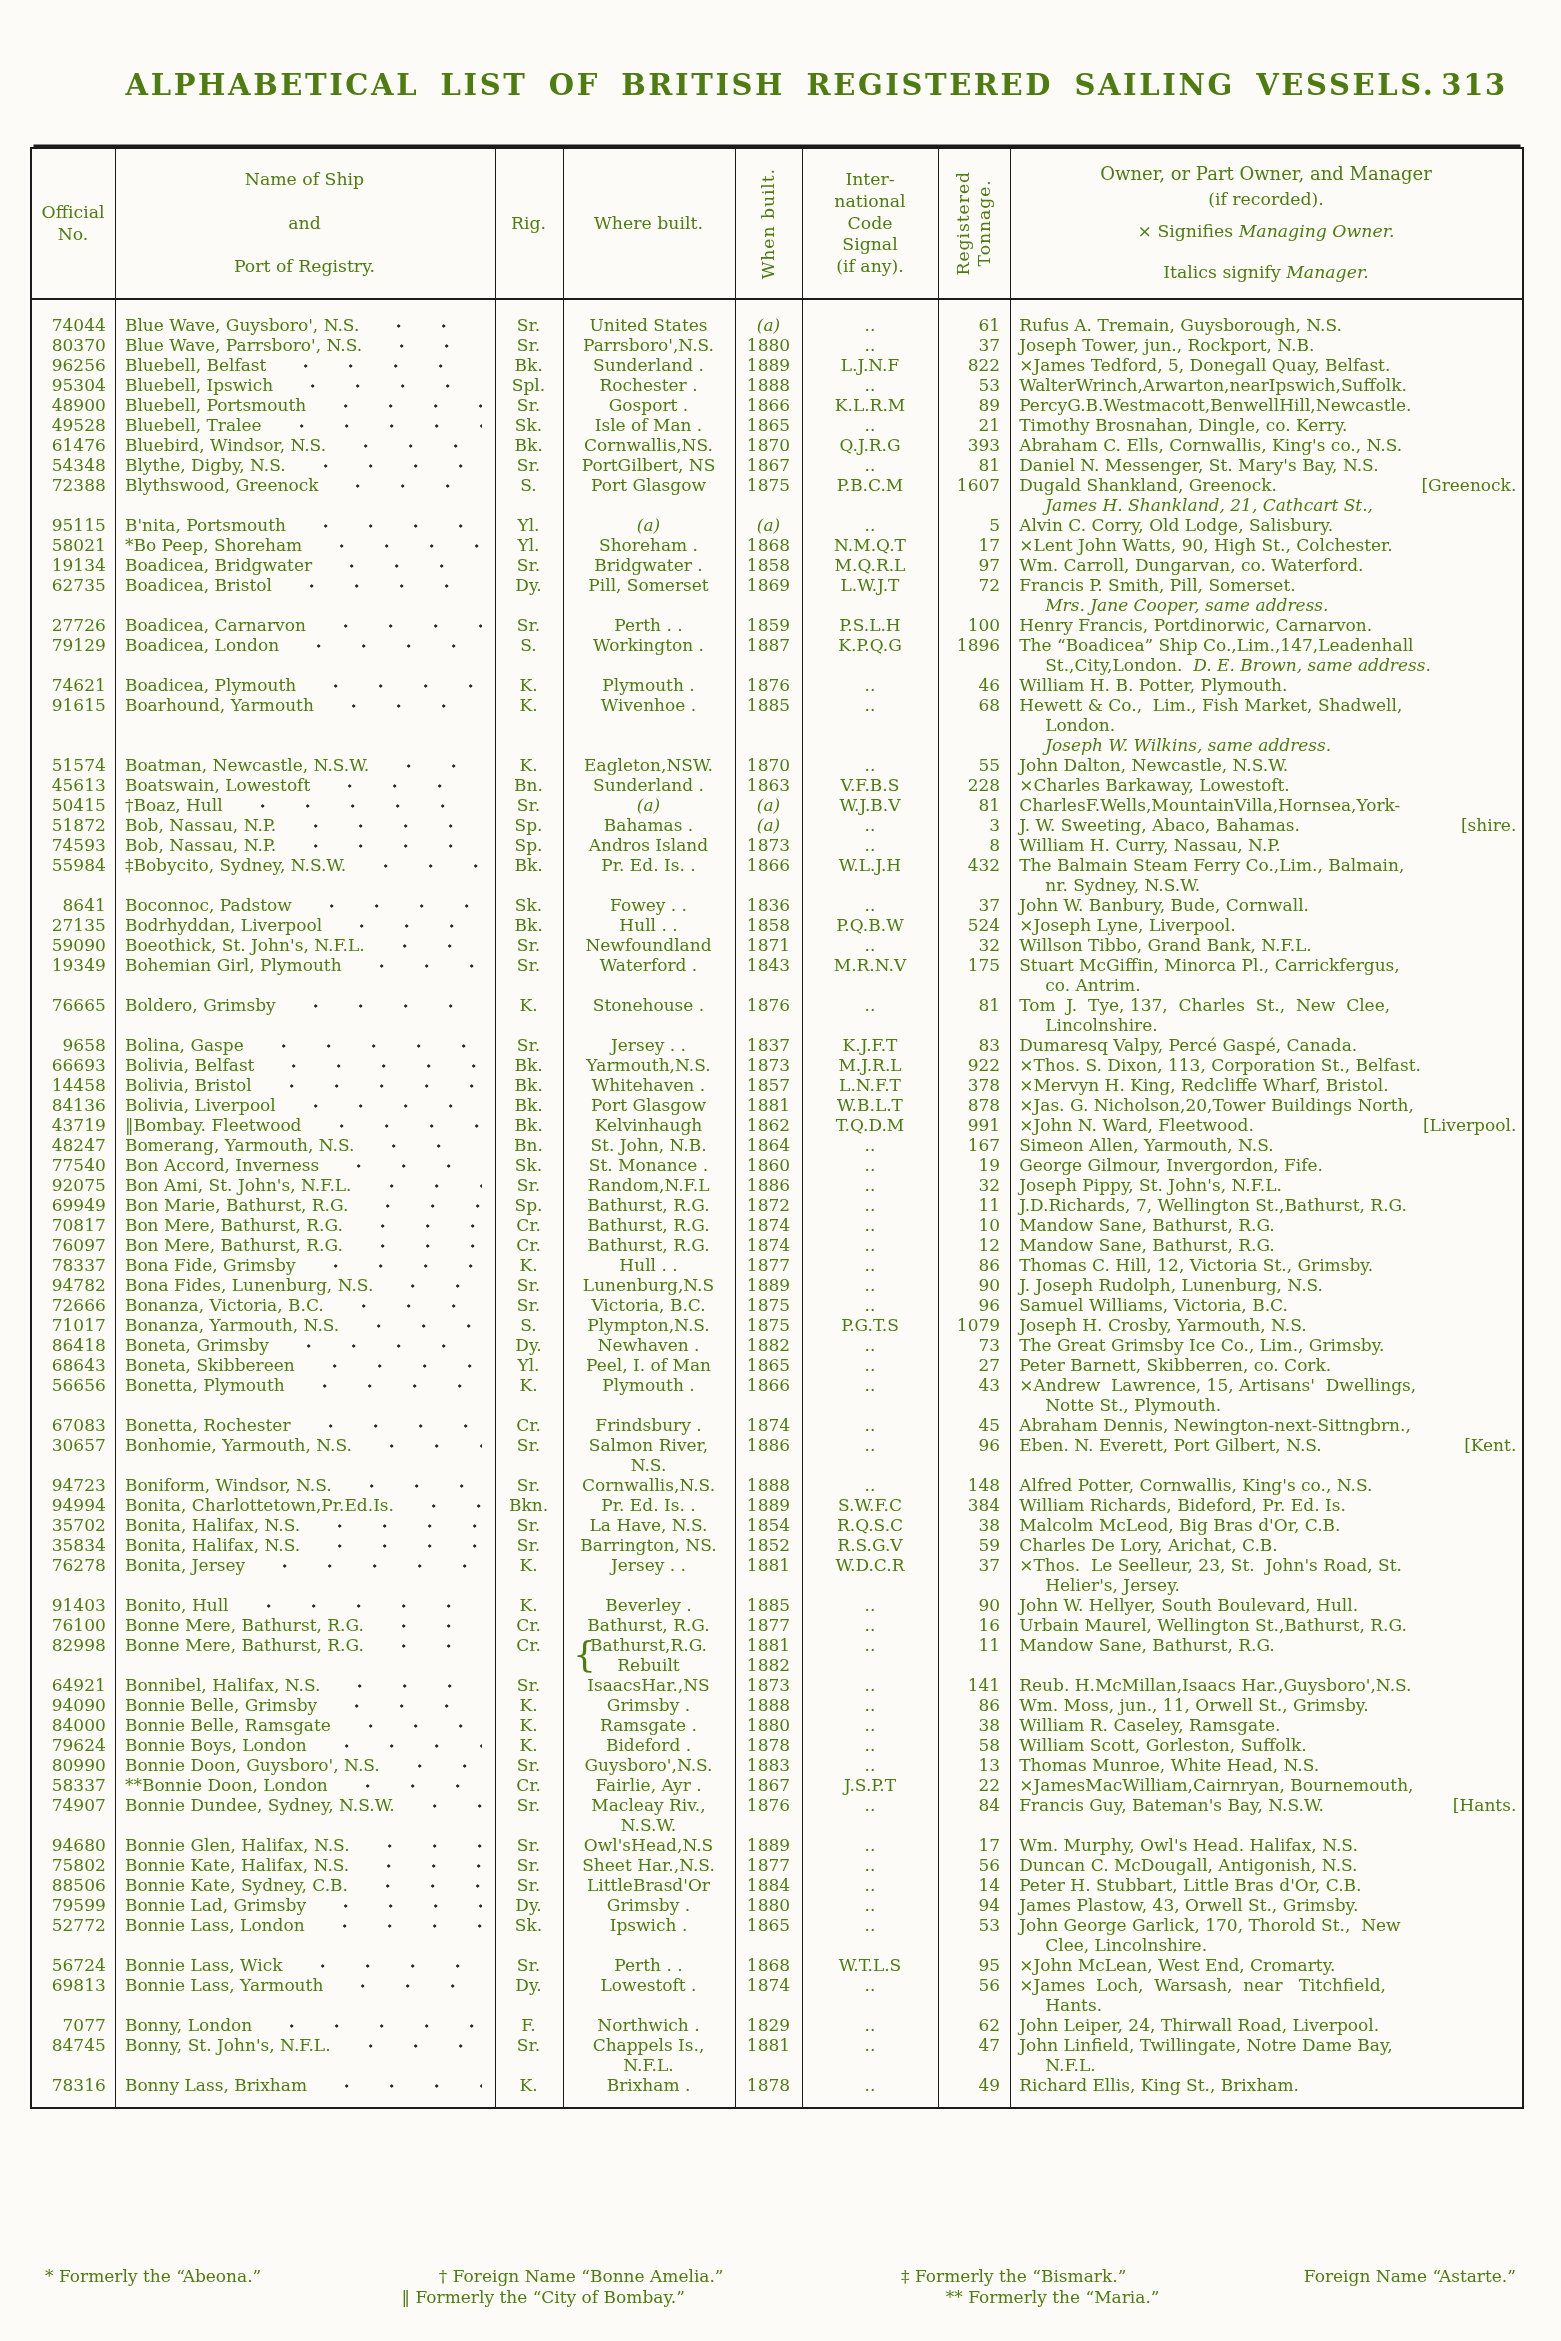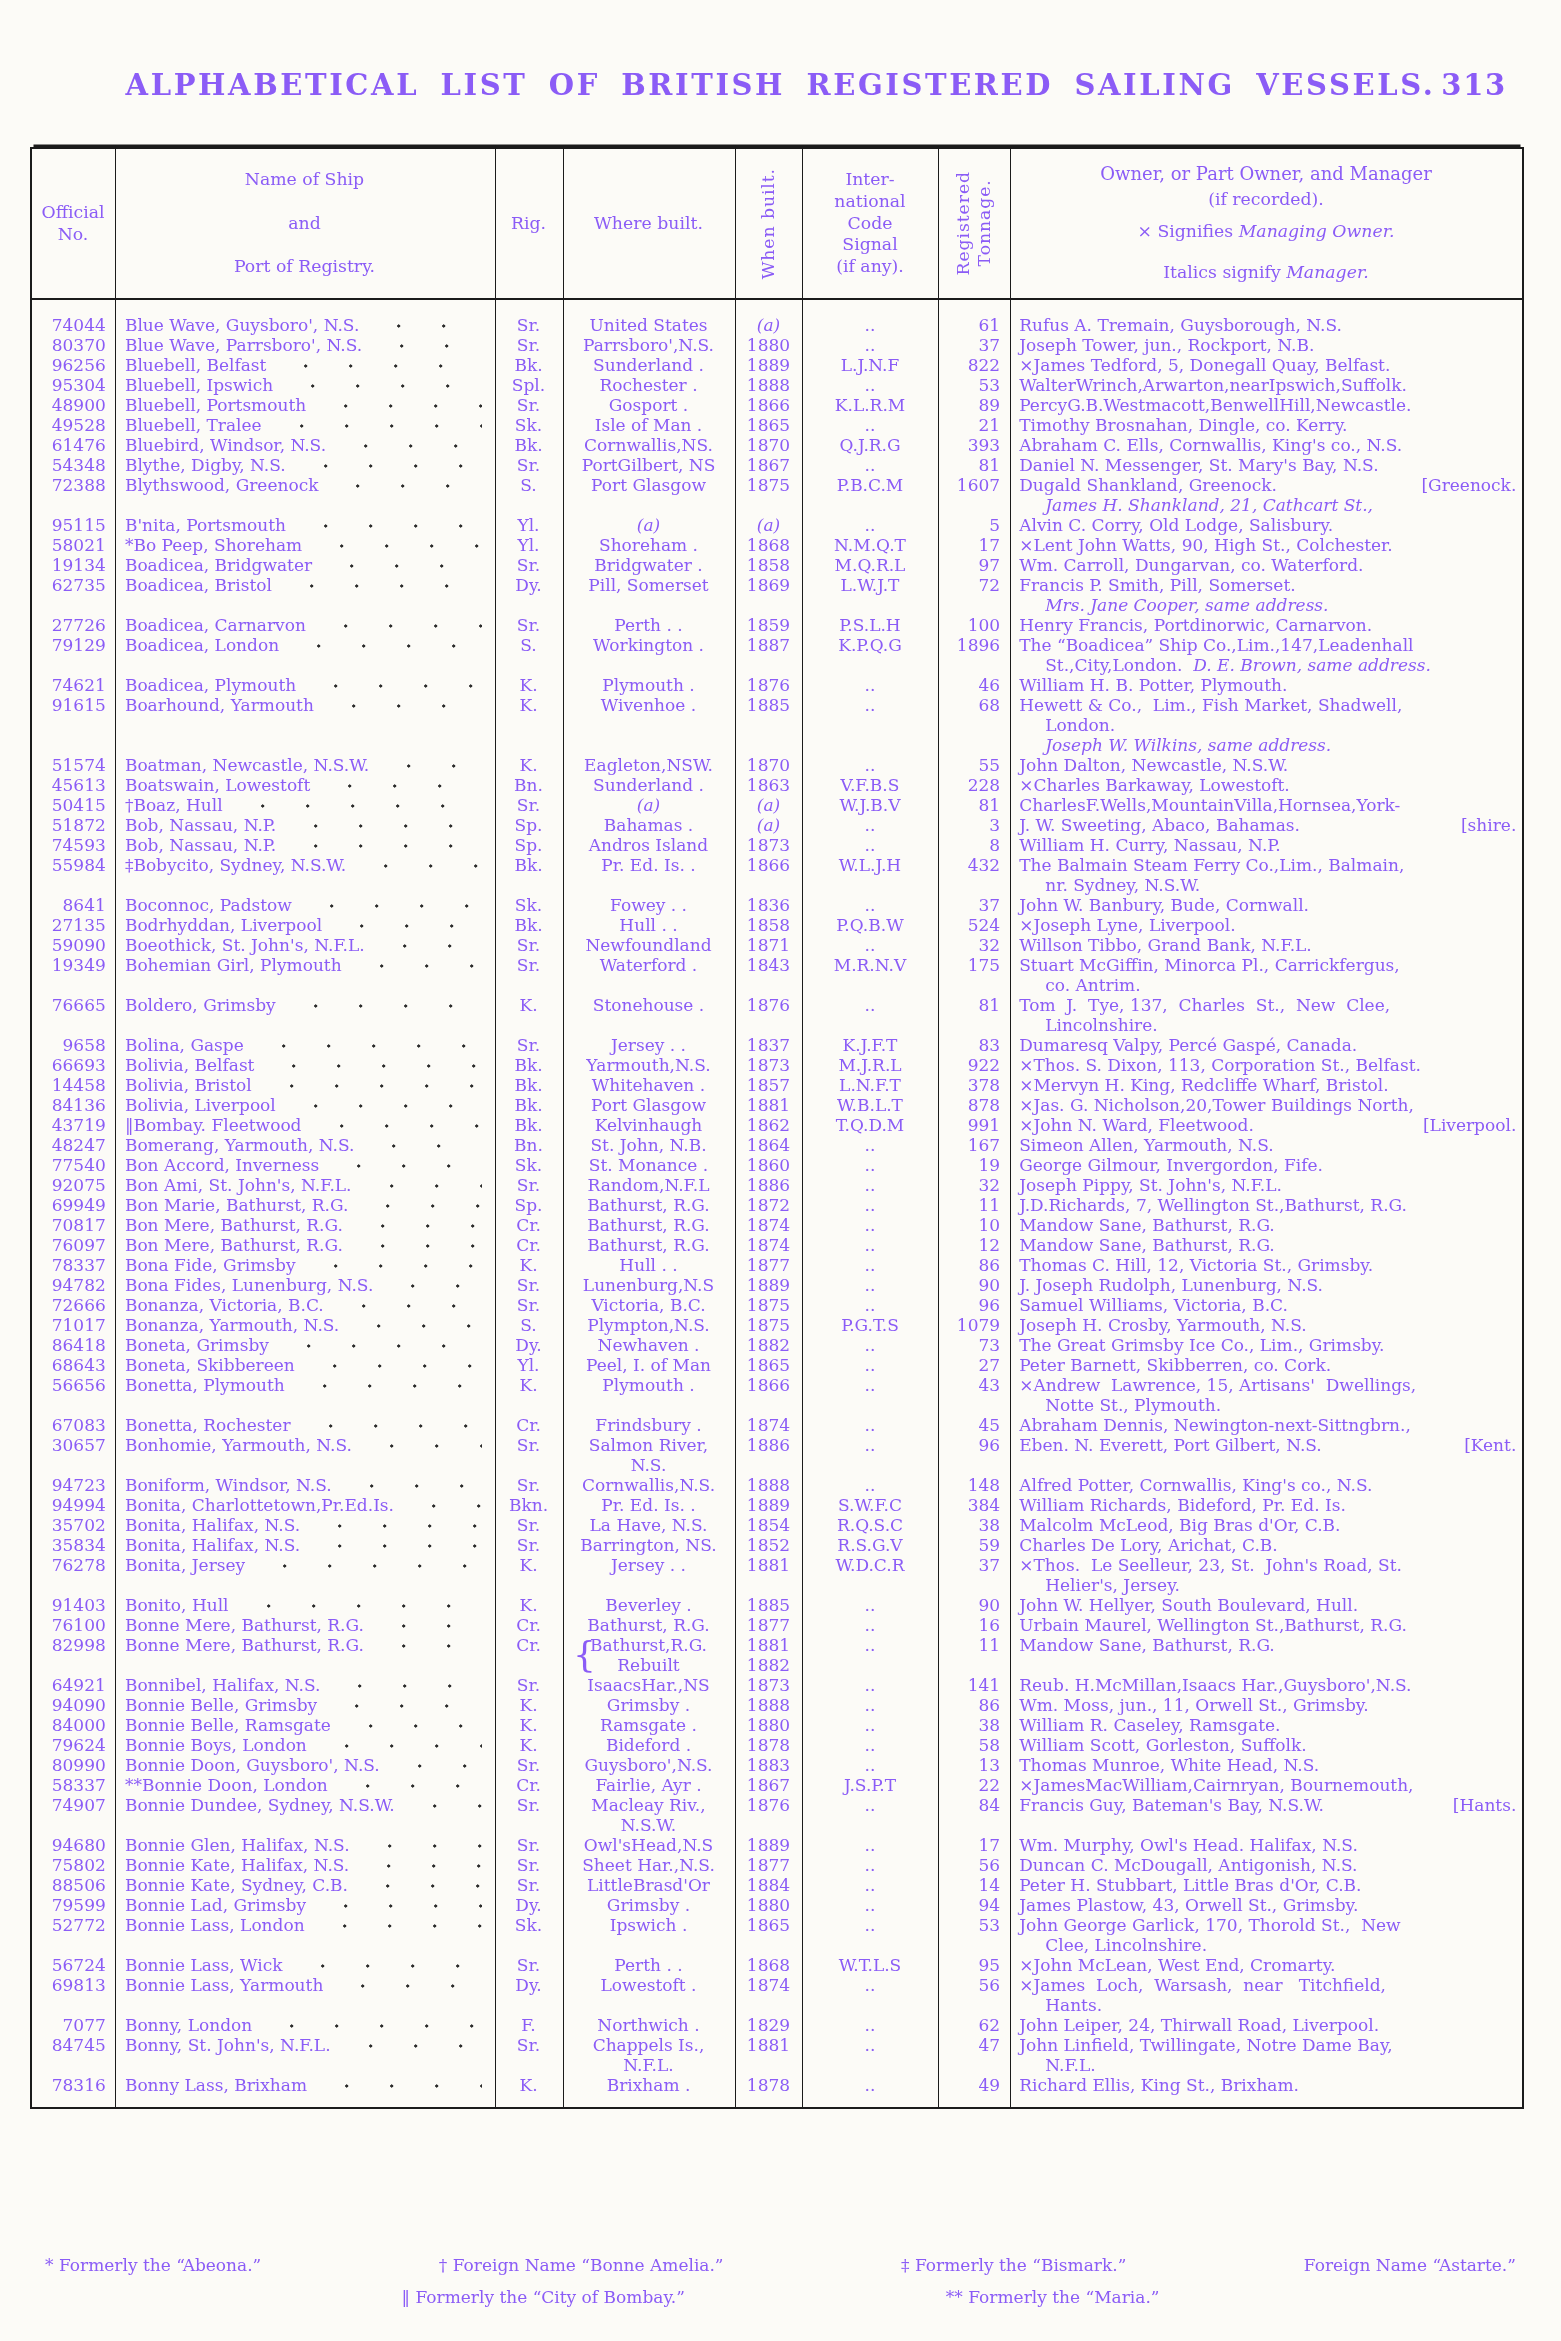--- a/index.html
+++ b/index.html
@@ -1,16 +1,16 @@
 <!DOCTYPE html>
 <html style="font-size:14px"><head>
 <meta charset="utf-8">
 <style>
   html,body{margin:0;padding:0;background:#e8e6e0;}
-  .page{position:relative;width:1561px;height:2342px;background:#fcfbf7;color:#8b5cf6;
+  .page{position:relative;width:1561px;height:2342px;background:#fcfbf7;color:#4d7c0f;
         font-family:"DejaVu Serif", serif;overflow:hidden;margin:0 auto;}
   
   .page-header{position:absolute;top:68px;left:0;width:100%;text-align:center;}
   .title{display:inline-block;font-size:29px;font-weight:bold;letter-spacing:2.6px;word-spacing:8.7px;}
   .page-no{position:absolute;right:54px;top:0;font-size:29px;font-weight:bold;letter-spacing:1.7px;}
   
   .reg-table{position:absolute;left:29.5px;top:147px;width:1490px;border:2.6px solid #1b1b1b;
              box-shadow:0 -6px 0 -3.5px #1b1b1b;background:#fcfbf7;}
   .grid-lines{position:absolute;top:0;bottom:0;left:0;right:0;pointer-events:none;}
   .vl{position:absolute;top:0;bottom:0;width:1.7px;background:#1b1b1b;}
@@ -40,21 +40,21 @@
   .c-tons{text-align:right;padding-right:10.4px;}
   .c-owner{padding-left:8.7px;padding-right:5.2px;}
   .ow-line{display:flex;white-space:pre-wrap;}
   .ow-line.ind{padding-left:26px;}
   .ow-line .rt{margin-left:auto;padding-left:7px;}
   .it{font-style:italic;}
   .c-where.brace{position:relative;}
   .c-where.brace::before{content:"{";position:absolute;left:10.4px;top:0px;font-size:36px;line-height:40px;font-weight:400;}
   
   .footnotes{position:absolute;left:45px;right:45px;bottom:35px;font-size:17px;}
-  .fn-line1{display:flex;justify-content:space-between;margin-bottom:12px;align-items:center;}
+  .fn-line1{display:flex;justify-content:space-between;margin-bottom:1px;align-items:center;}
   .fn-line2{display:flex;justify-content:space-around;padding:0 226px;align-items:flex-end;}
 </style>
 </head>
 <body>
 
 <div class="page">
 
   <div class="page-header">
     <span class="title">ALPHABETICAL LIST OF BRITISH REGISTERED SAILING VESSELS.</span>
     <span class="page-no">313</span>

